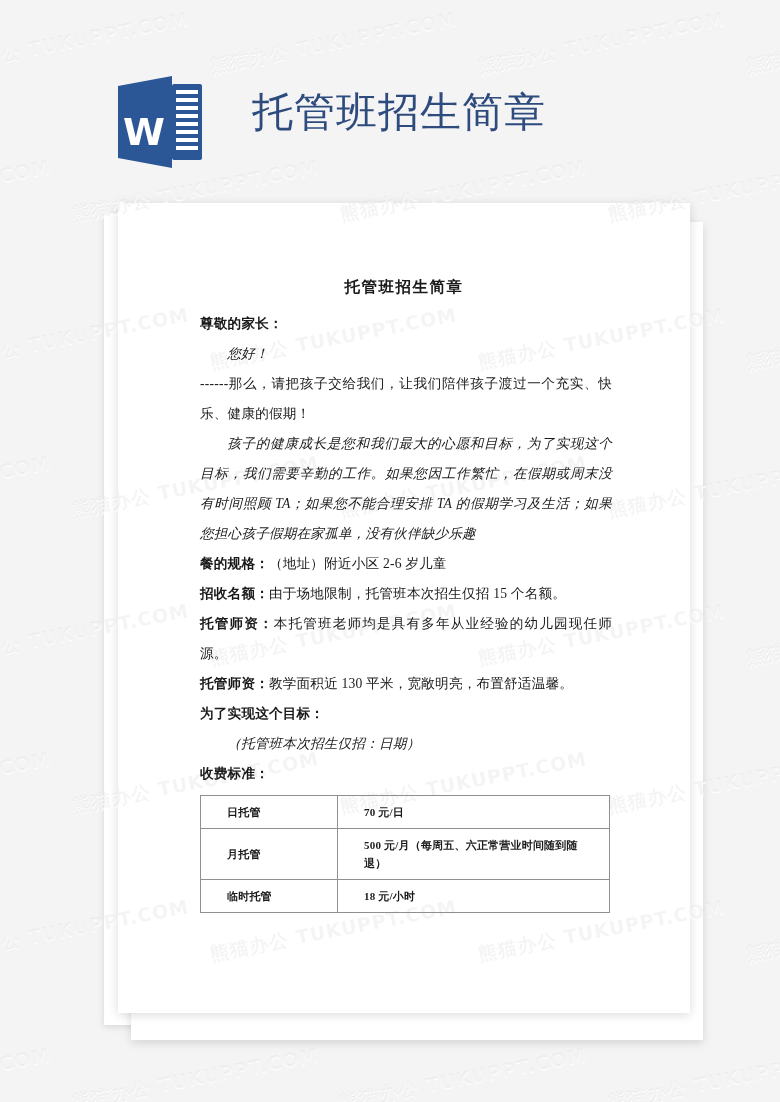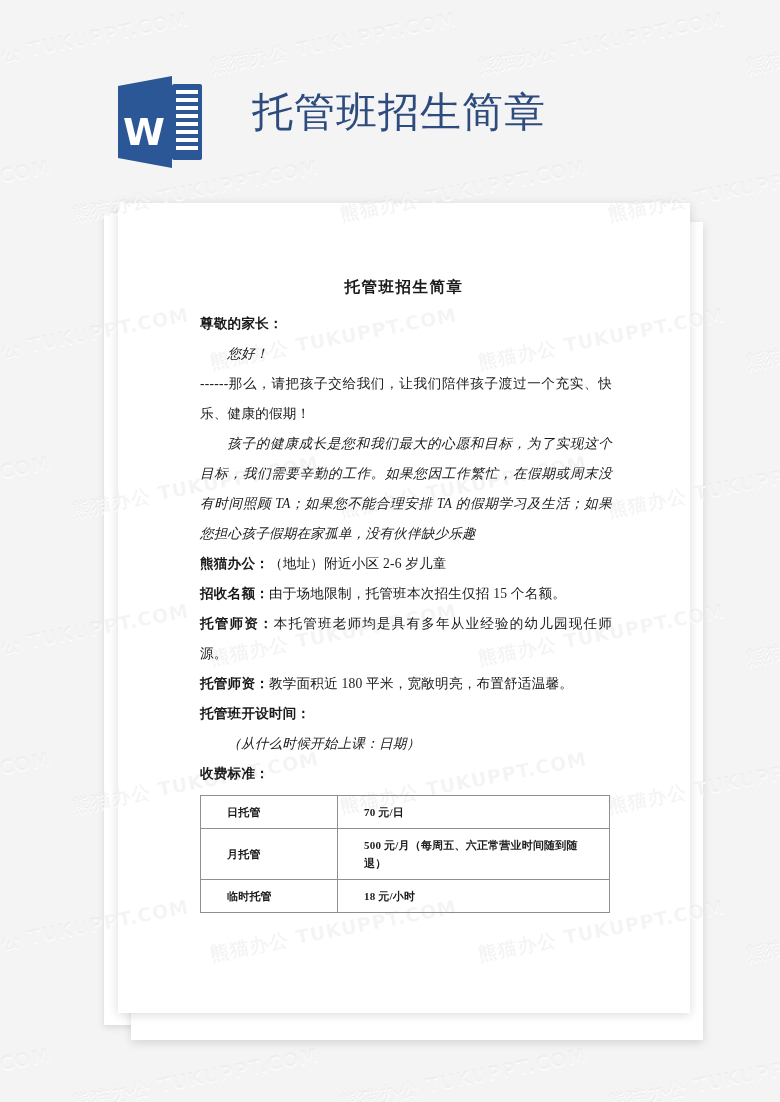--- a/index.html
+++ b/index.html
@@ -187,39 +187,39 @@
 
   <p class="para bold-lead spacer-top">尊敬的家长：</p>
 
   <p class="para indent2">您好！</p>
 
   <p class="para">------那么，请把孩子交给我们，让我们陪伴孩子渡过一个充实、快乐、健康的假期！</p>
 
   <p class="para indent2">孩子的健康成长是您和我们最大的心愿和目标，为了实现这个目标，我们需要辛勤的工作。如果您因工作繁忙，在假期或周末没有时间照顾 TA；如果您不能合理安排 TA 的假期学习及生活；如果您担心孩子假期在家孤单，没有伙伴缺少乐趣</p>
 
   <p class="para">
-    <span class="lbl">熊猫办公：</span><span>（地址）附近小区 2-6 岁儿童</span>
+    <span class="lbl">餐的规格：</span><span>（地址）附近小区 2-6 岁儿童</span>
   </p>
 
 
   <p class="para">
     <span class="lbl">招收名额：</span><span>由于场地限制，托管班本次招生仅招 15 个名额。</span>
   </p>
 
   <p class="para">
     <span class="lbl">托管师资：</span><span>本托管班老师均是具有多年从业经验的幼儿园现任师源。</span>
   </p>
 
   <p class="para">
-    <span class="lbl">托管师资：</span><span>教学面积近 180 平米，宽敞明亮，布置舒适温馨。</span>
-  </p>
-
-  <p class="para lbl">托管班开设时间：</p>
-
-  <p class="para indent2">（从什么时候开始上课：日期）</p>
+    <span class="lbl">托管师资：</span><span>教学面积近 130 平米，宽敞明亮，布置舒适温馨。</span>
+  </p>
+
+  <p class="para lbl">为了实现这个目标：</p>
+
+  <p class="para indent2">（托管班本次招生仅招：日期）</p>
 
   <p class="para lbl">收费标准：</p>
 
   <table class="fee-table">
     <tbody>
       <tr>
         <td class="fee-key">日托管</td>
         <td class="fee-val">70 元/日</td>
       </tr>
       <tr>

